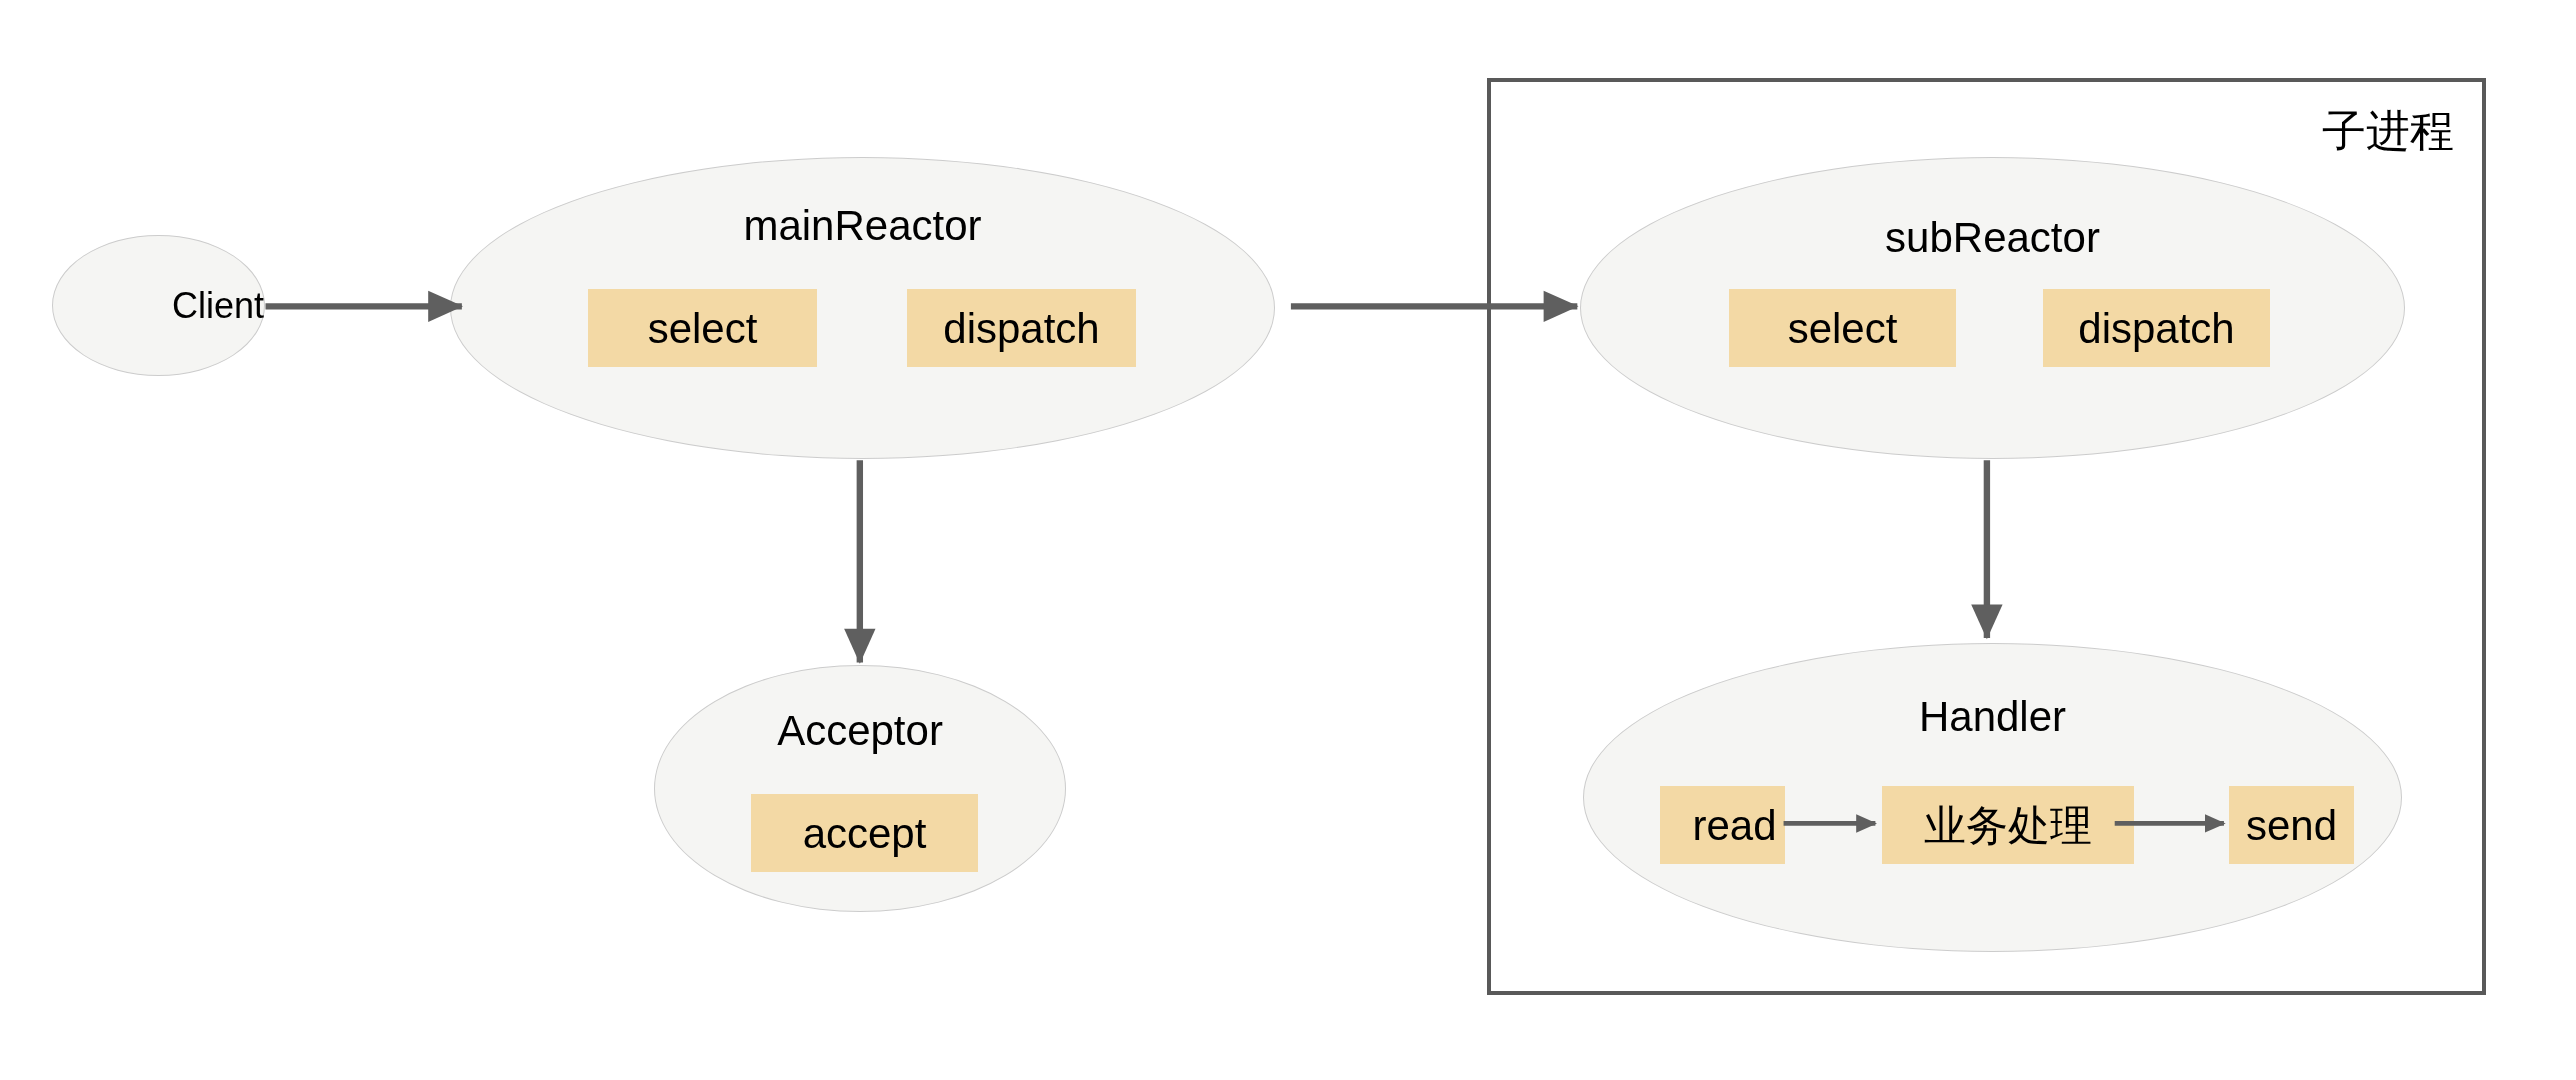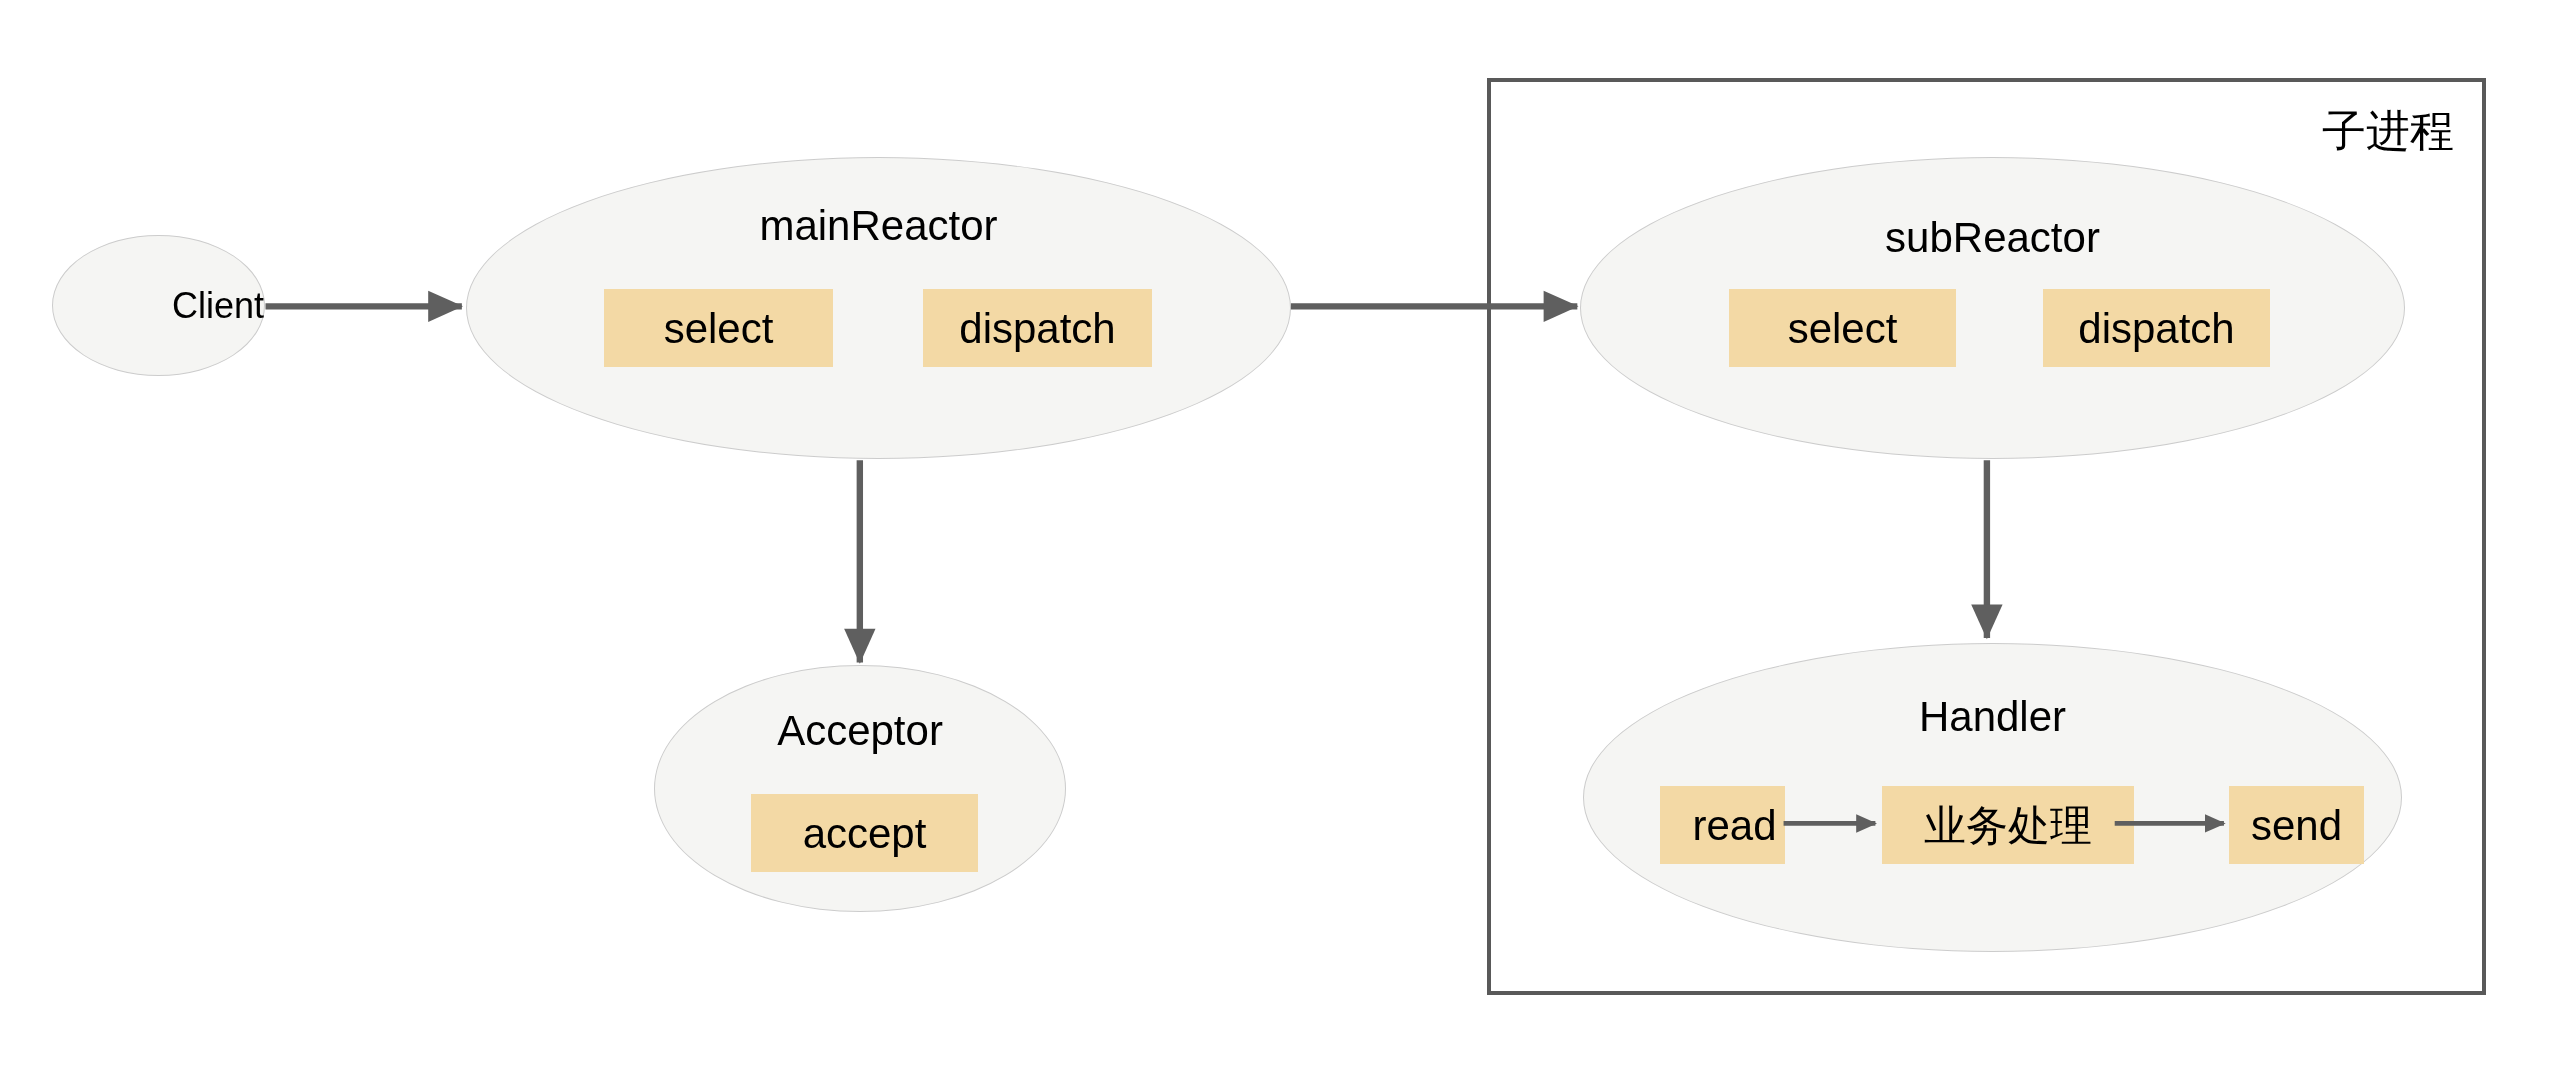--- a/index.html
+++ b/index.html
@@ -25,38 +25,38 @@
 
   .op-box{ position:absolute; background:var(--accent); display:flex; align-items:center;
     justify-content:center; font-size:42px; line-height:43px; color:var(--text); }
 
   .client{ left:52px; top:235px; width:213px; height:141px; display:flex;
     align-items:center; justify-content:flex-end; font-size:36px; }
 
   .parent-box{ left:383px; top:77px; width:975px; height:918px; }
   .child-box{ left:1487px; top:78px; width:999px; height:917px; }
 
-  .main-reactor{ left:466px;  top:157px;  width:825px; height:302px; }
+  .main-reactor{ left:450px;  top:157px;  width:825px; height:302px; }
   .sub-reactor { left:1580px; top:157px;  width:825px; height:302px; }
   .acceptor    { left:654px; top:665px; width:412px;  height:247px; }
   .handler     { left:1583px; top:643px; width:819px; height:309px; }
 
   .main-reactor .ellipse-title{ top:46px; }
   .sub-reactor  .ellipse-title{ top:58px; }
   .acceptor     .ellipse-title{ top:43px; }
   .handler      .ellipse-title{ top:51px; }
 
   .main-reactor .op-select  { left:137px; top:131px; width:229px; height:78px; }
   .main-reactor .op-dispatch{ left:456px; top:131px; width:229px; height:78px; }
   .sub-reactor  .op-select  { left:148px; top:131px; width:227px; height:78px; }
   .sub-reactor  .op-dispatch{ left:462px; top:131px; width:227px; height:78px; }
   .acceptor     .op-accept  { left:96px; top:128px; width:227px; height:78px; }
   .handler      .op-read    { left:76px;  top:142px; width:125px; height:78px;padding-left:24px; }
   .handler      .op-biz     { left:298px;  top:142px; width:252px; height:78px; }
-  .handler      .op-send    { left:645px; top:142px; width:135px; height:78px; }
+  .handler      .op-send    { left:645px; top:142px; width:125px; height:78px; }
 
   svg.arrows{ position:absolute; left:0; top:0; width:2576px; height:1081px;
     pointer-events:none; }
   svg.arrows line{ stroke:var(--arrow); }
   .arrow-main{ stroke-width:11px; }
   .arrow-small{ stroke-width:8px; }
 </style>
 </head>
 <body>
 

